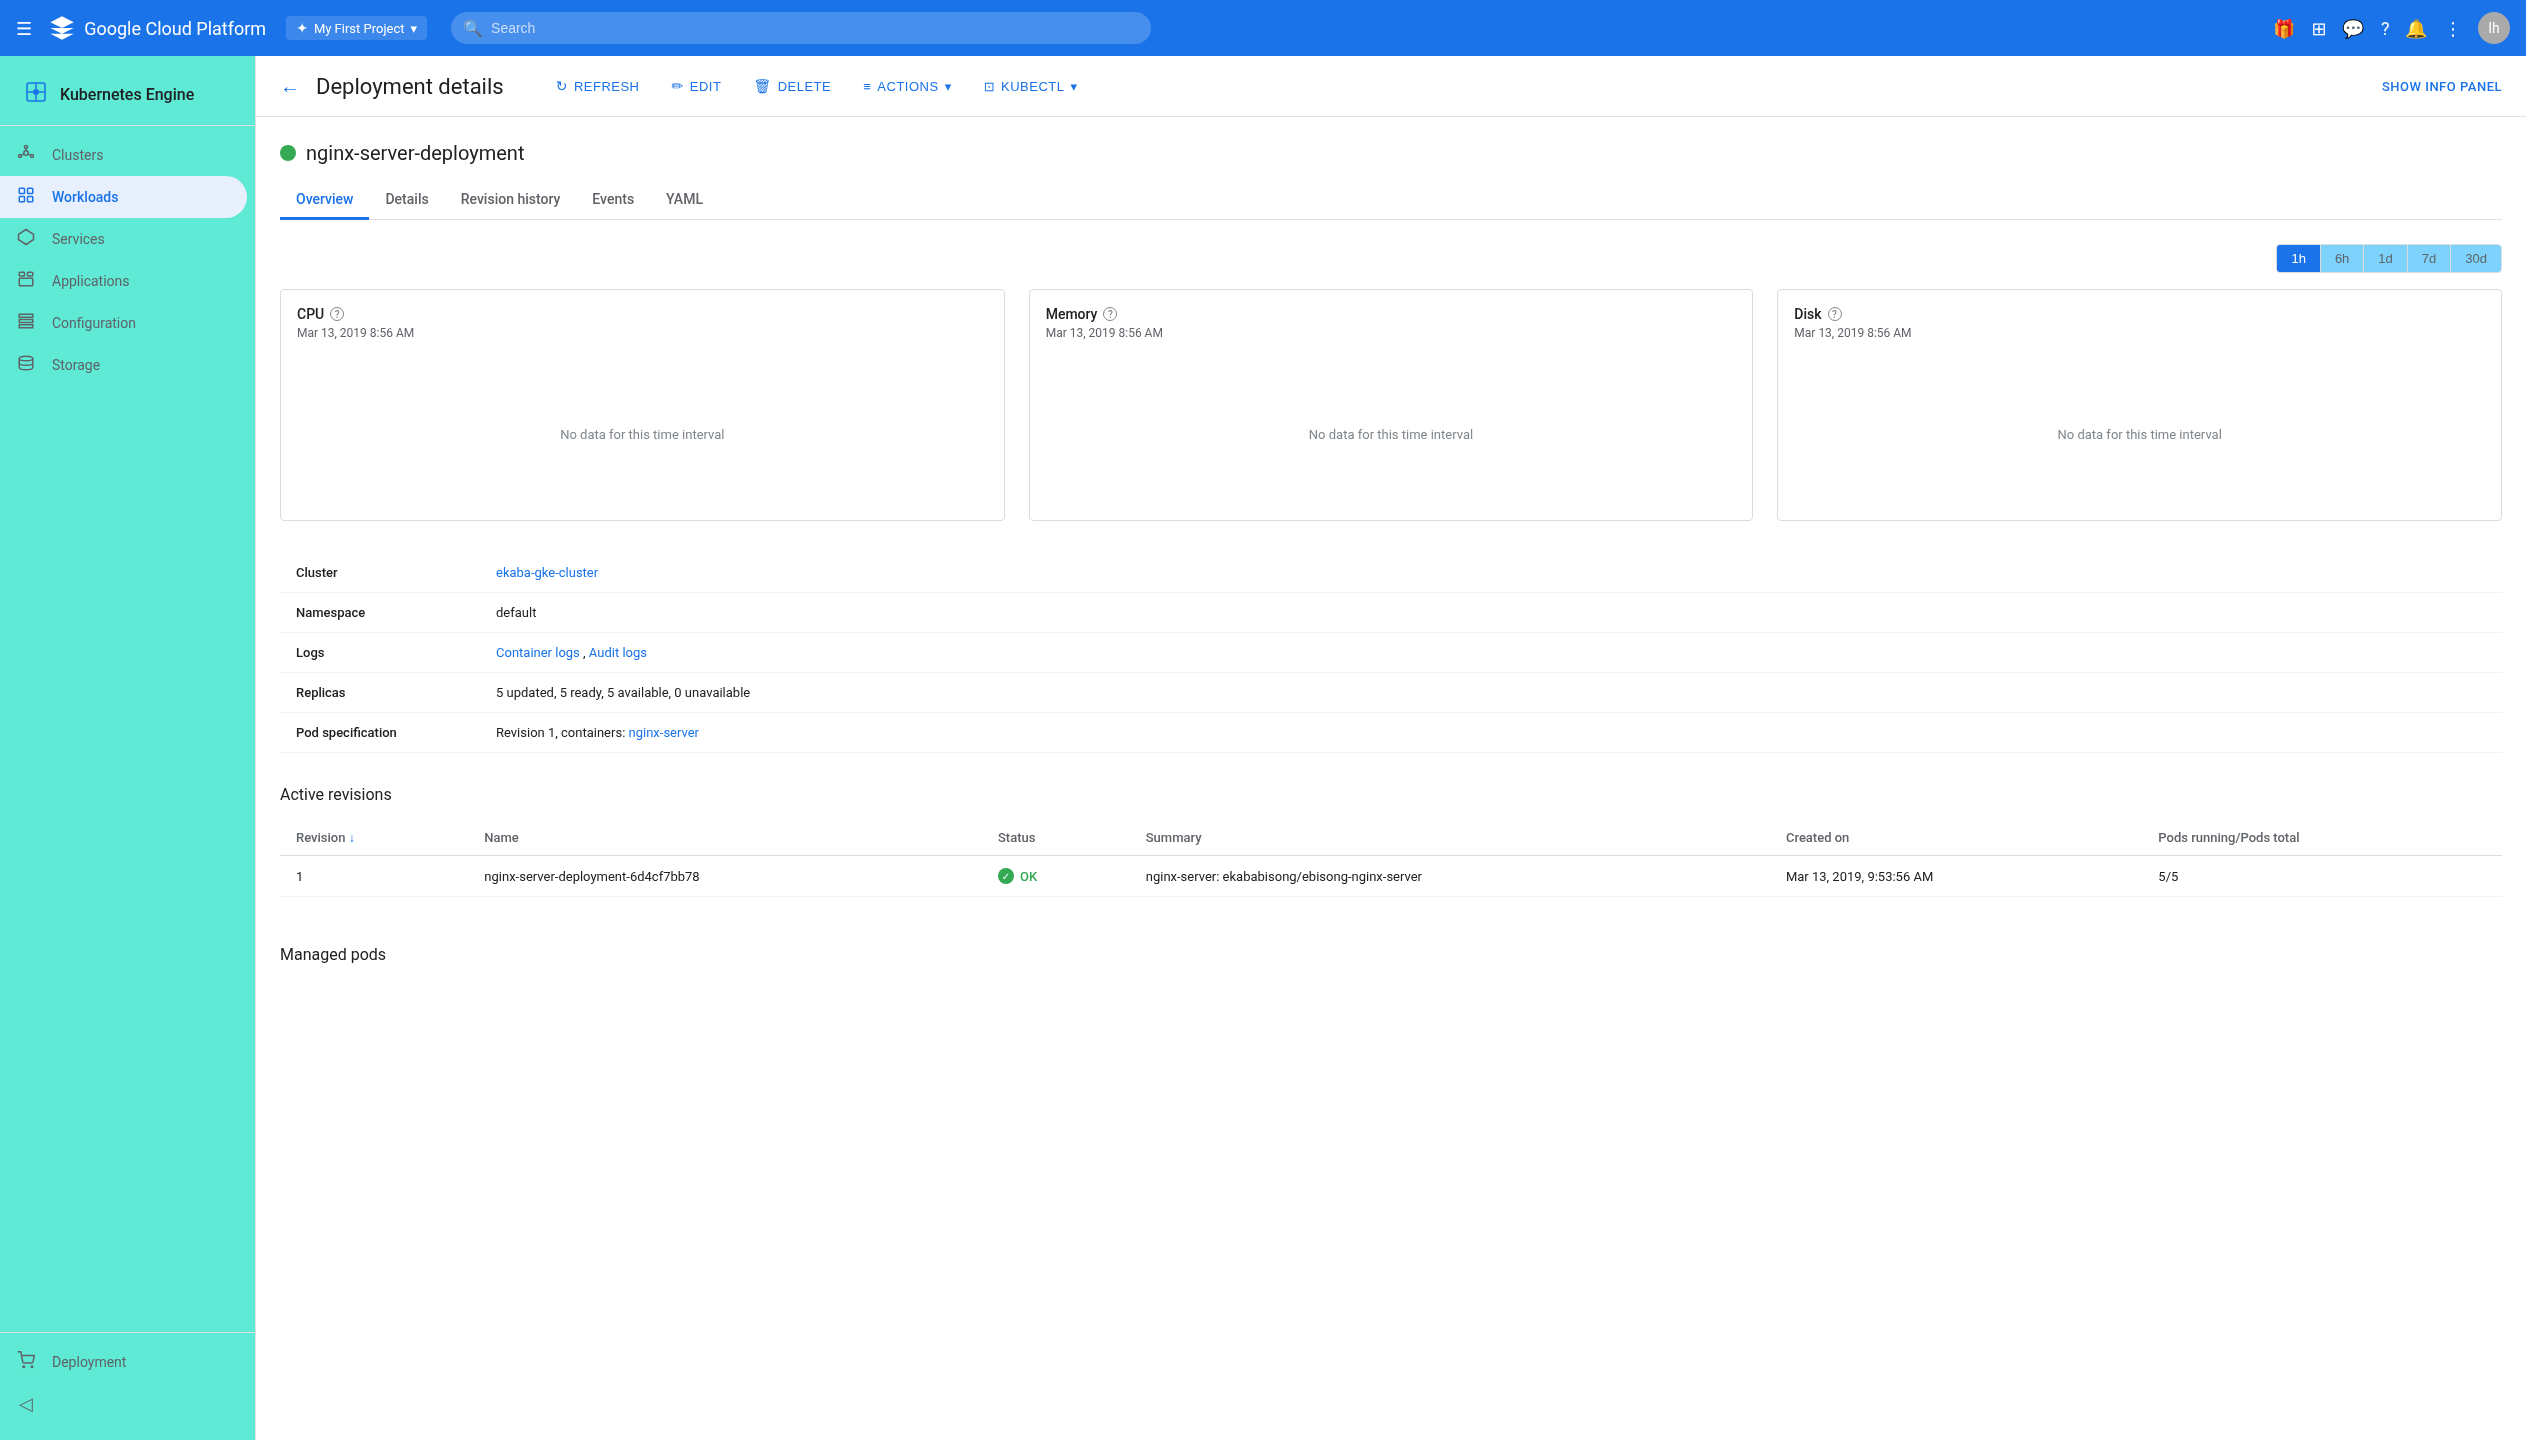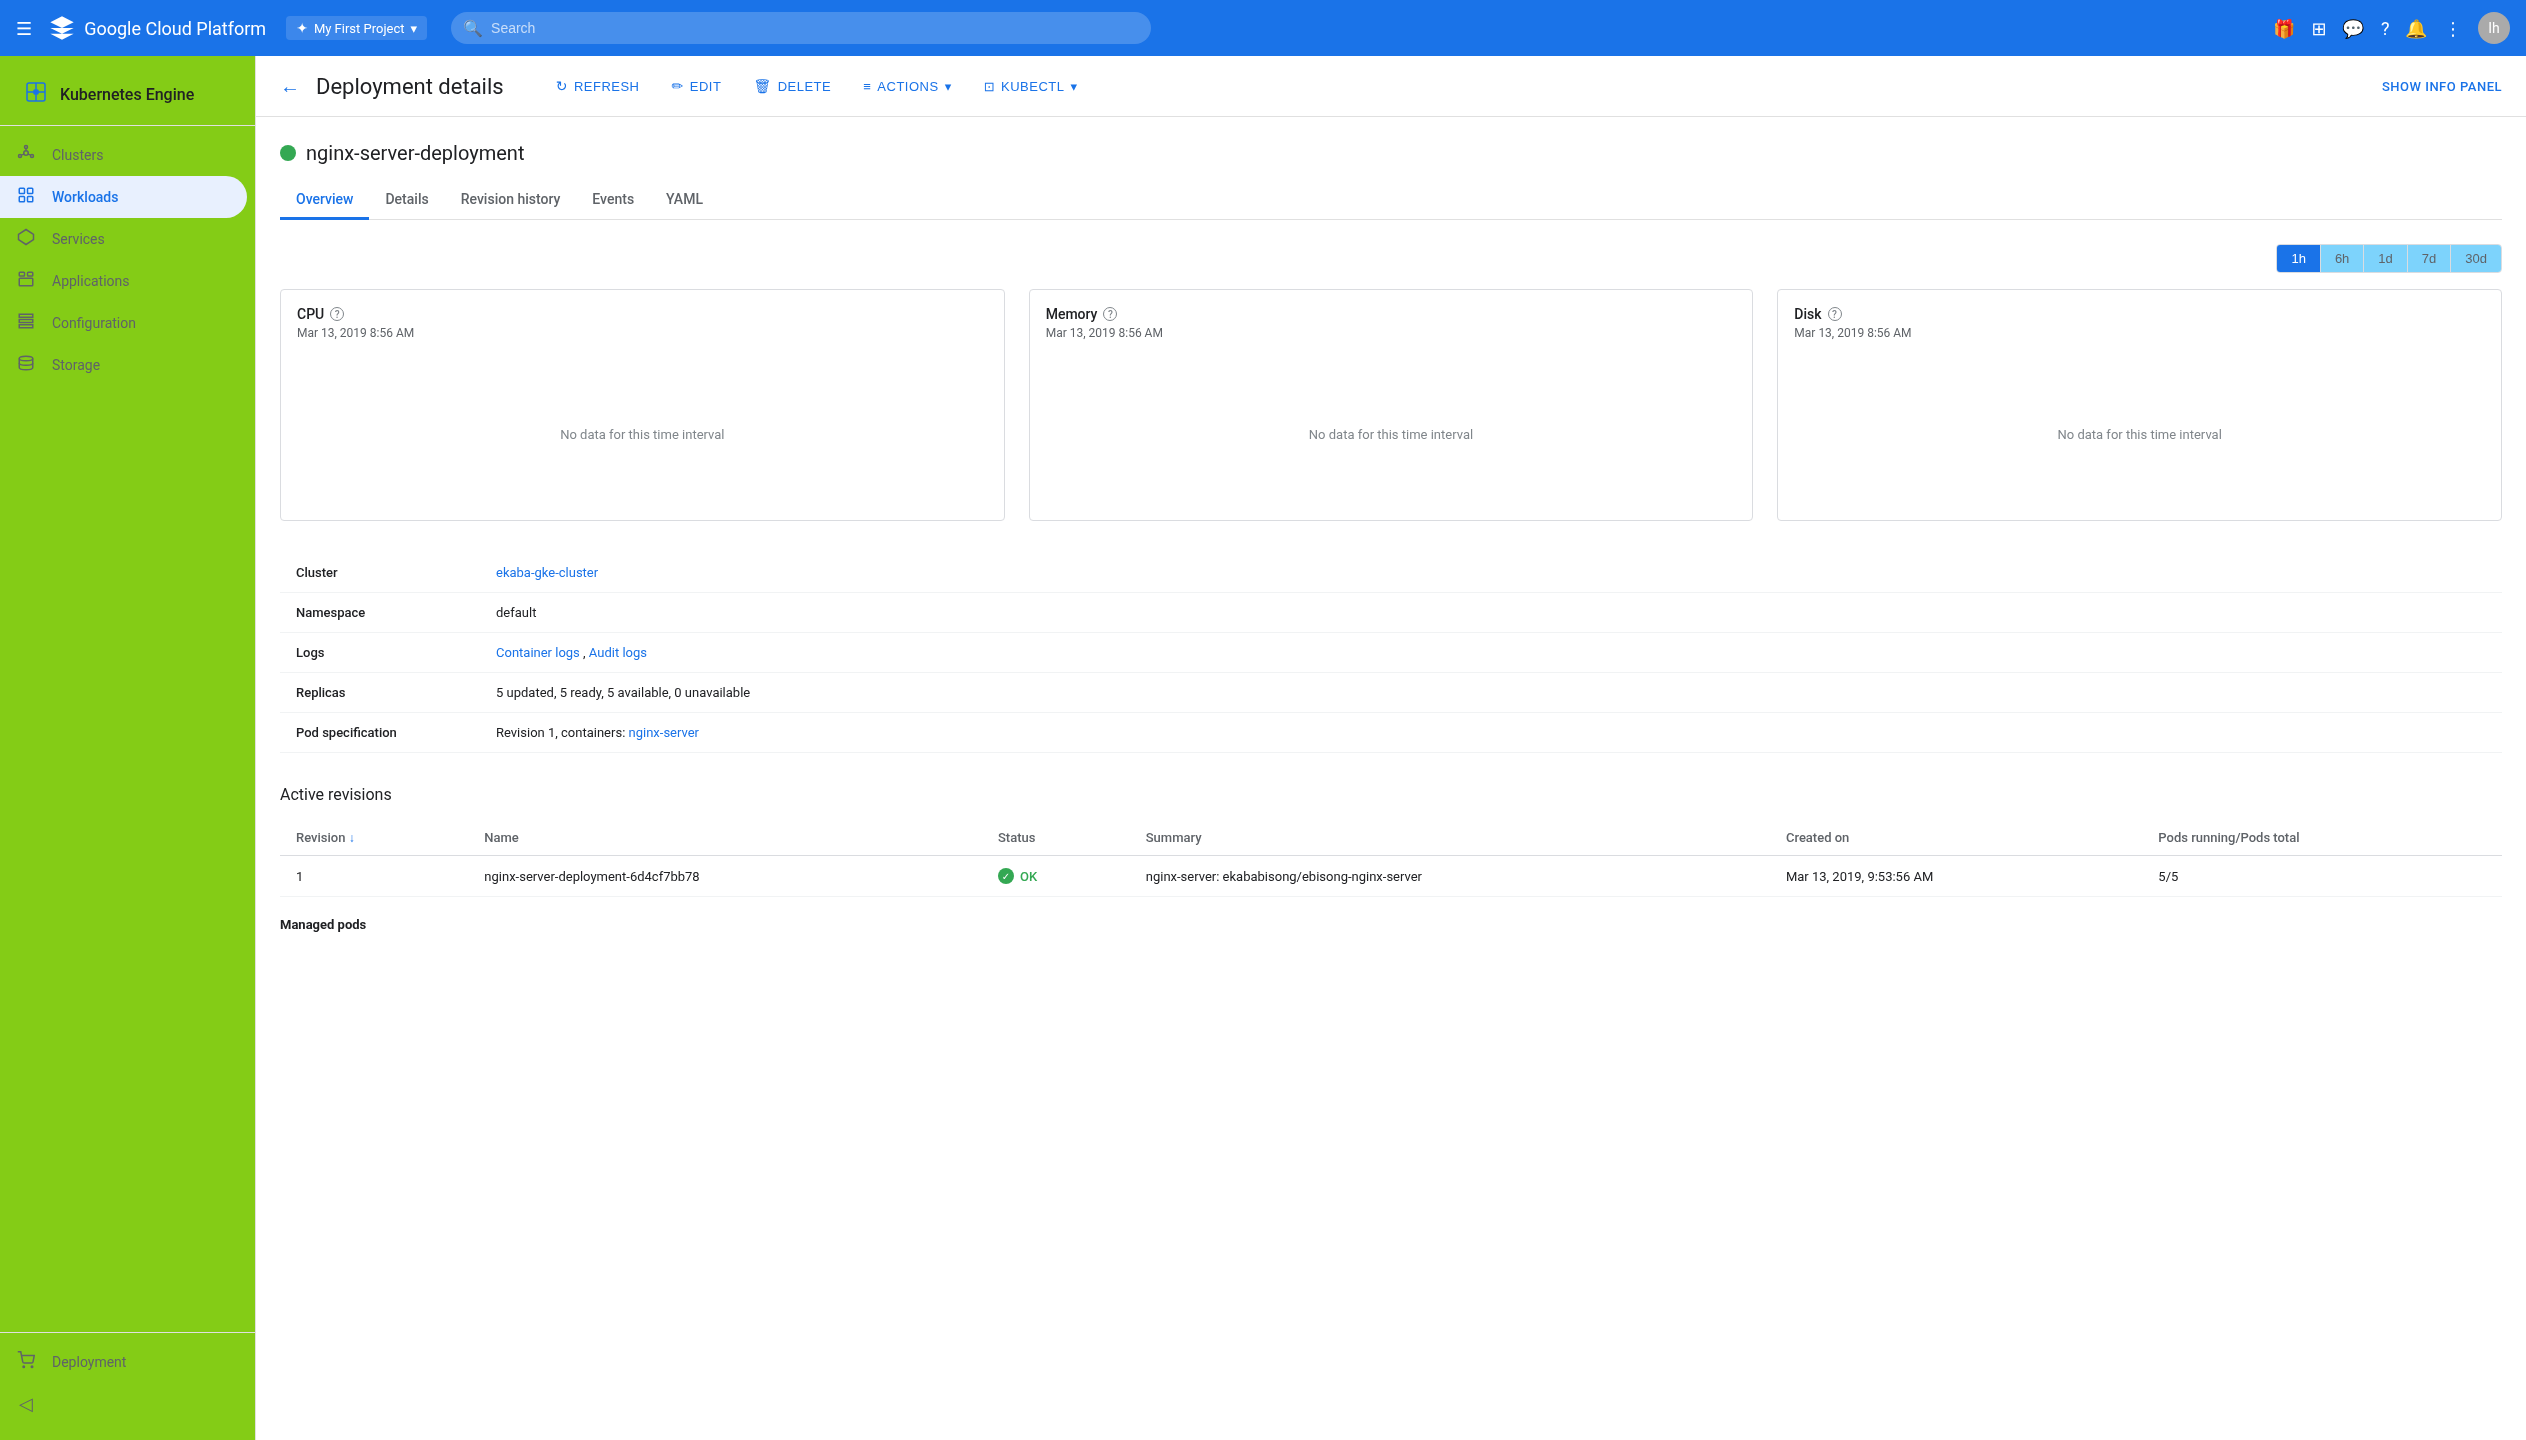--- a/index.html
+++ b/index.html
@@ -56,21 +56,21 @@
     .top-nav-actions { margin-left: auto; display: flex; align-items: center; gap: 16px; color: #fff; }
     .top-nav-actions span { cursor: pointer; font-size: 18px; }
     .avatar { width: 32px; height: 32px; border-radius: 50%; background: #aaa; overflow: hidden; cursor: pointer; display: flex; align-items: center; justify-content: center; color: #fff; font-size: 14px; }
 
     
     .app-layout { display: flex; margin-top: 56px; height: calc(100vh - 56px); }
 
     
     .sidebar {
       width: 256px;
-      background: #84cc16;
+      background: #5eead4;
       border-right: 1px solid #e0e0e0;
       display: flex;
       flex-direction: column;
       padding: 8px 0;
       overflow-y: auto;
       flex-shrink: 0;
     }
     .sidebar-header {
       display: flex; align-items: center; gap: 12px;
       padding: 16px 24px;
@@ -200,21 +200,21 @@
       padding: 12px 16px;
       font-size: 13px;
       color: #202124;
       border-bottom: 1px solid #f1f3f4;
     }
     .sort-icon { color: #1a73e8; font-size: 12px; }
     .status-ok { display: flex; align-items: center; gap: 6px; color: #34a853; font-weight: 500; }
     .status-check { width: 16px; height: 16px; border-radius: 50%; background: #34a853; display: inline-flex; align-items: center; justify-content: center; color: #fff; font-size: 10px; }
 
     
-    .managed-pods-title { font-size: 13px; font-weight: 700; color: #202124; margin-top: 20px; margin-bottom: 8px; }
+    .managed-pods-title { font-size: 16px; font-weight: 400; color: #202124; margin-top: 48px; margin-bottom: 8px; }
   </style>
 </head>
 <body>
 
 <nav class="top-nav">
   <span class="top-nav-hamburger">☰</span>
   <div class="top-nav-logo">
 
     <svg viewBox="0 0 24 24" fill="white">
       <path d="M12 2L2 7l10 5 10-5-10-5zM2 17l10 5 10-5M2 12l10 5 10-5"></path>

